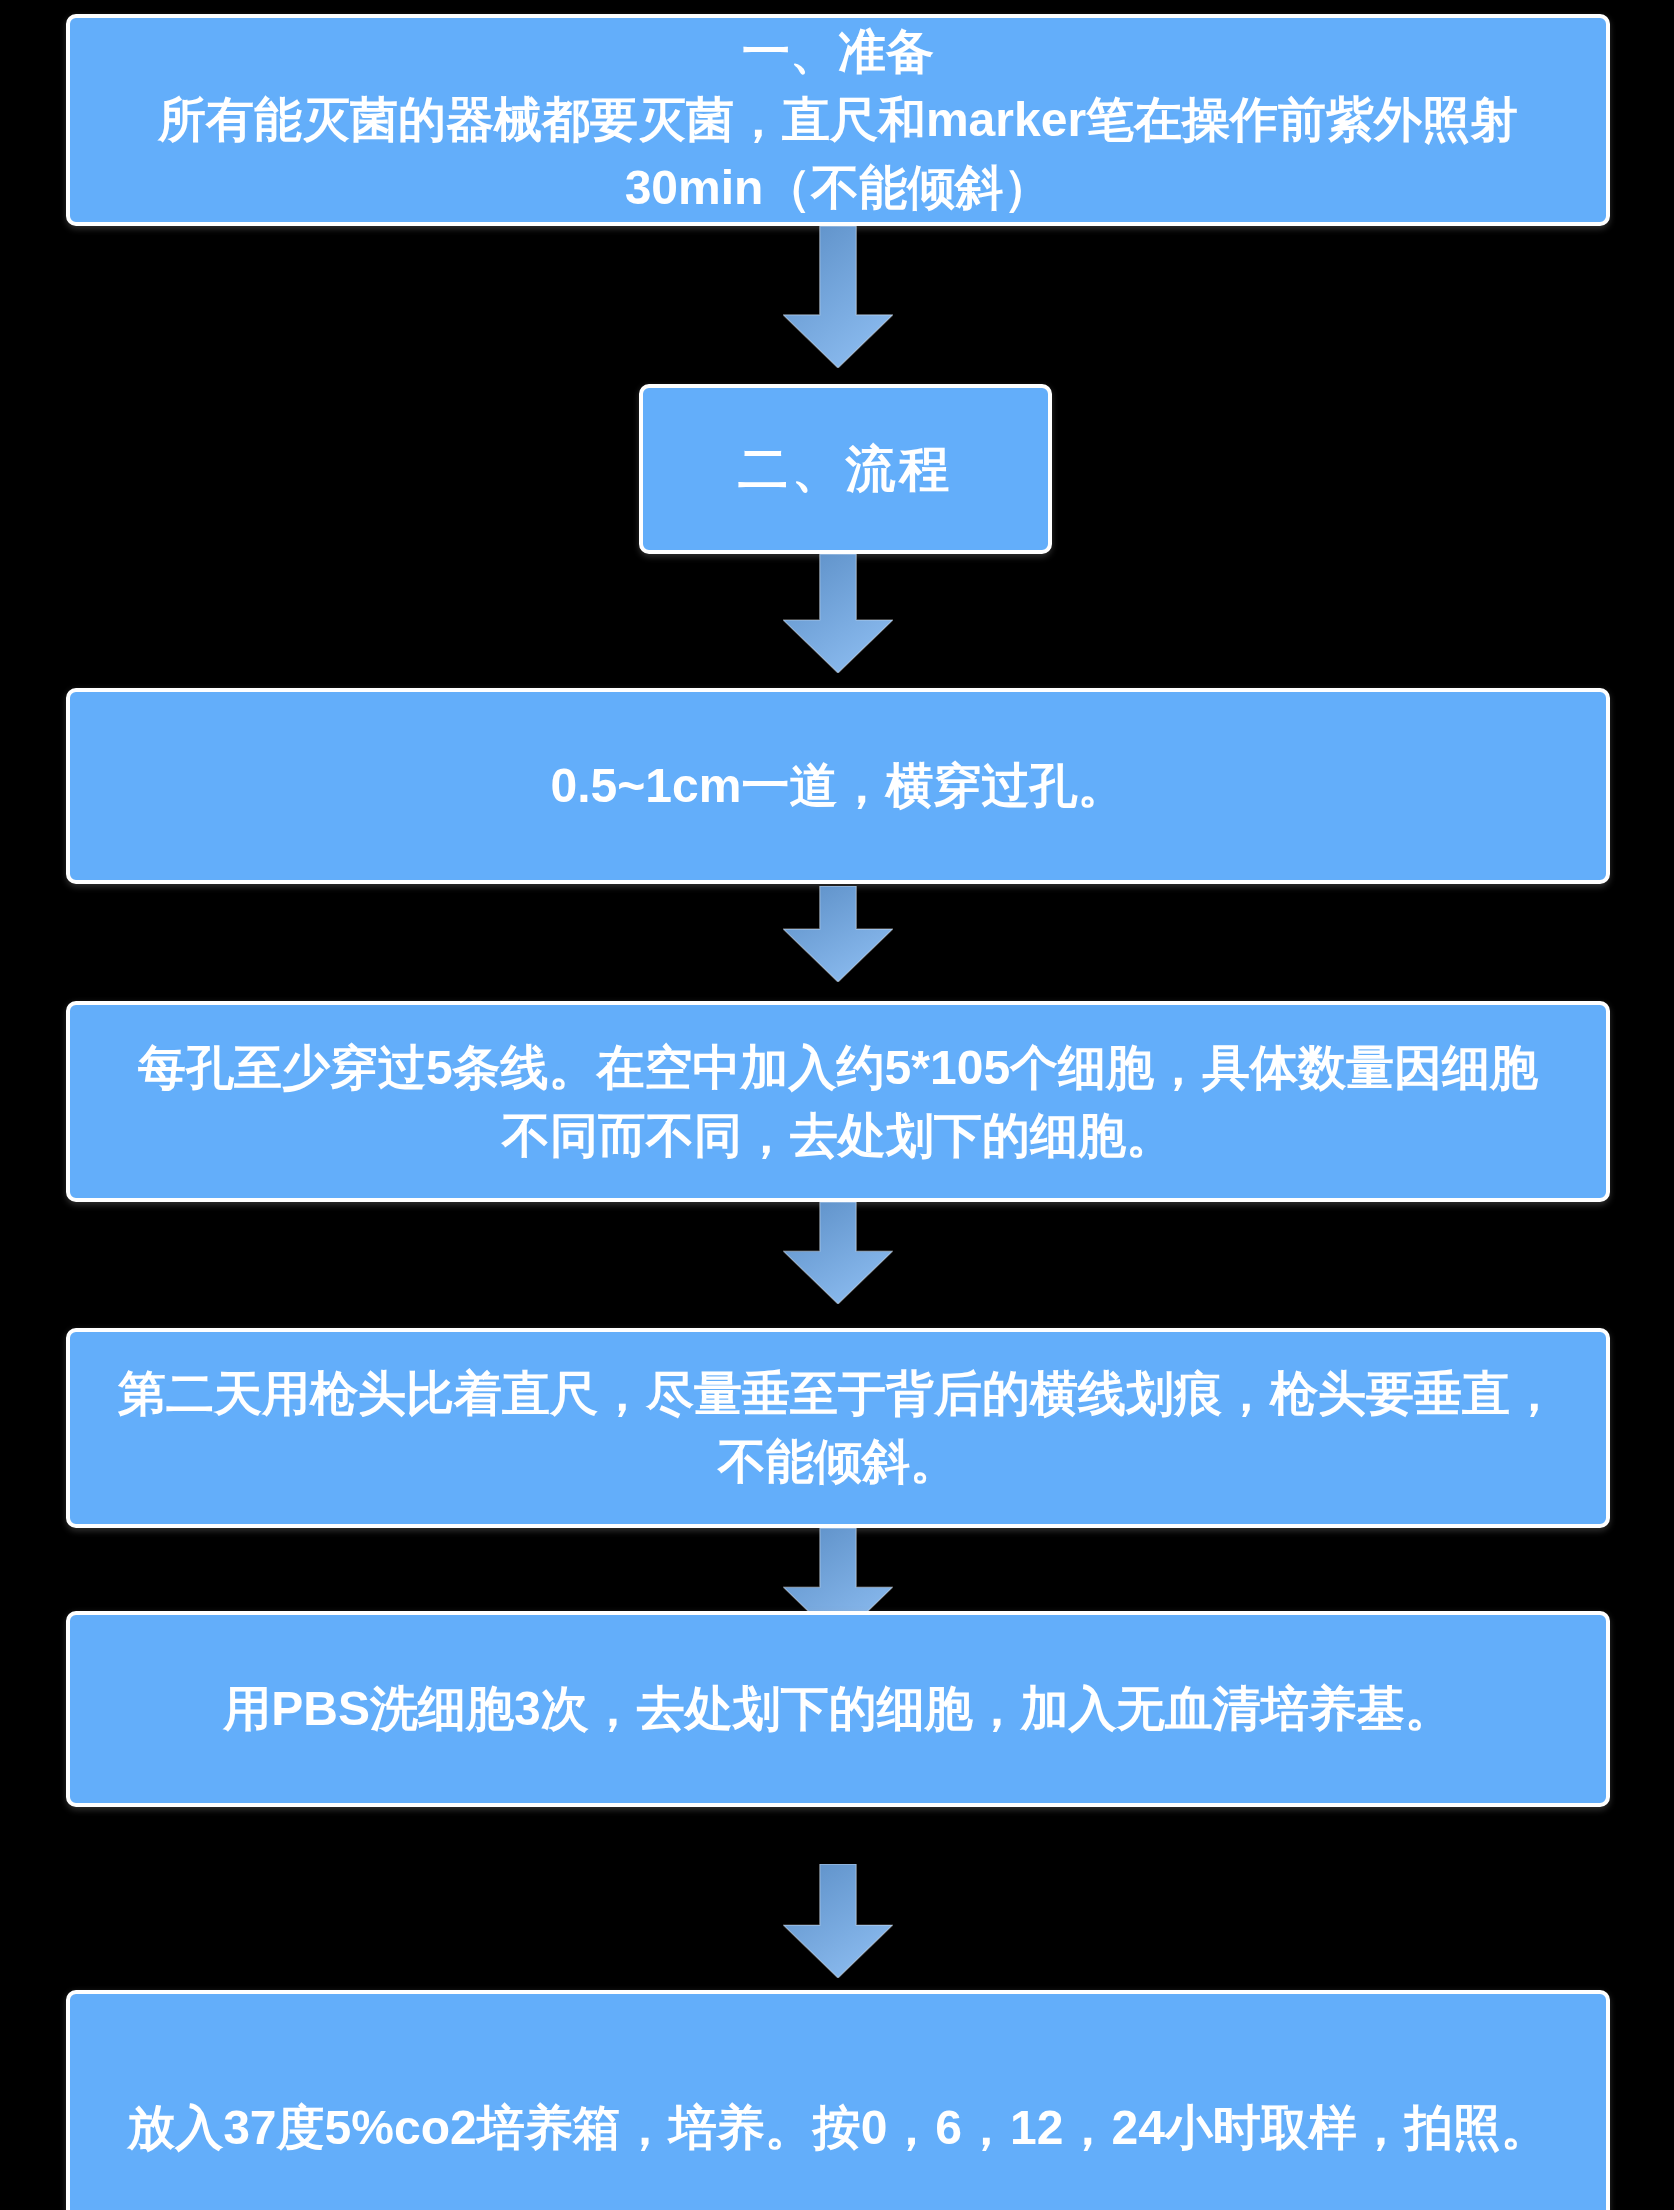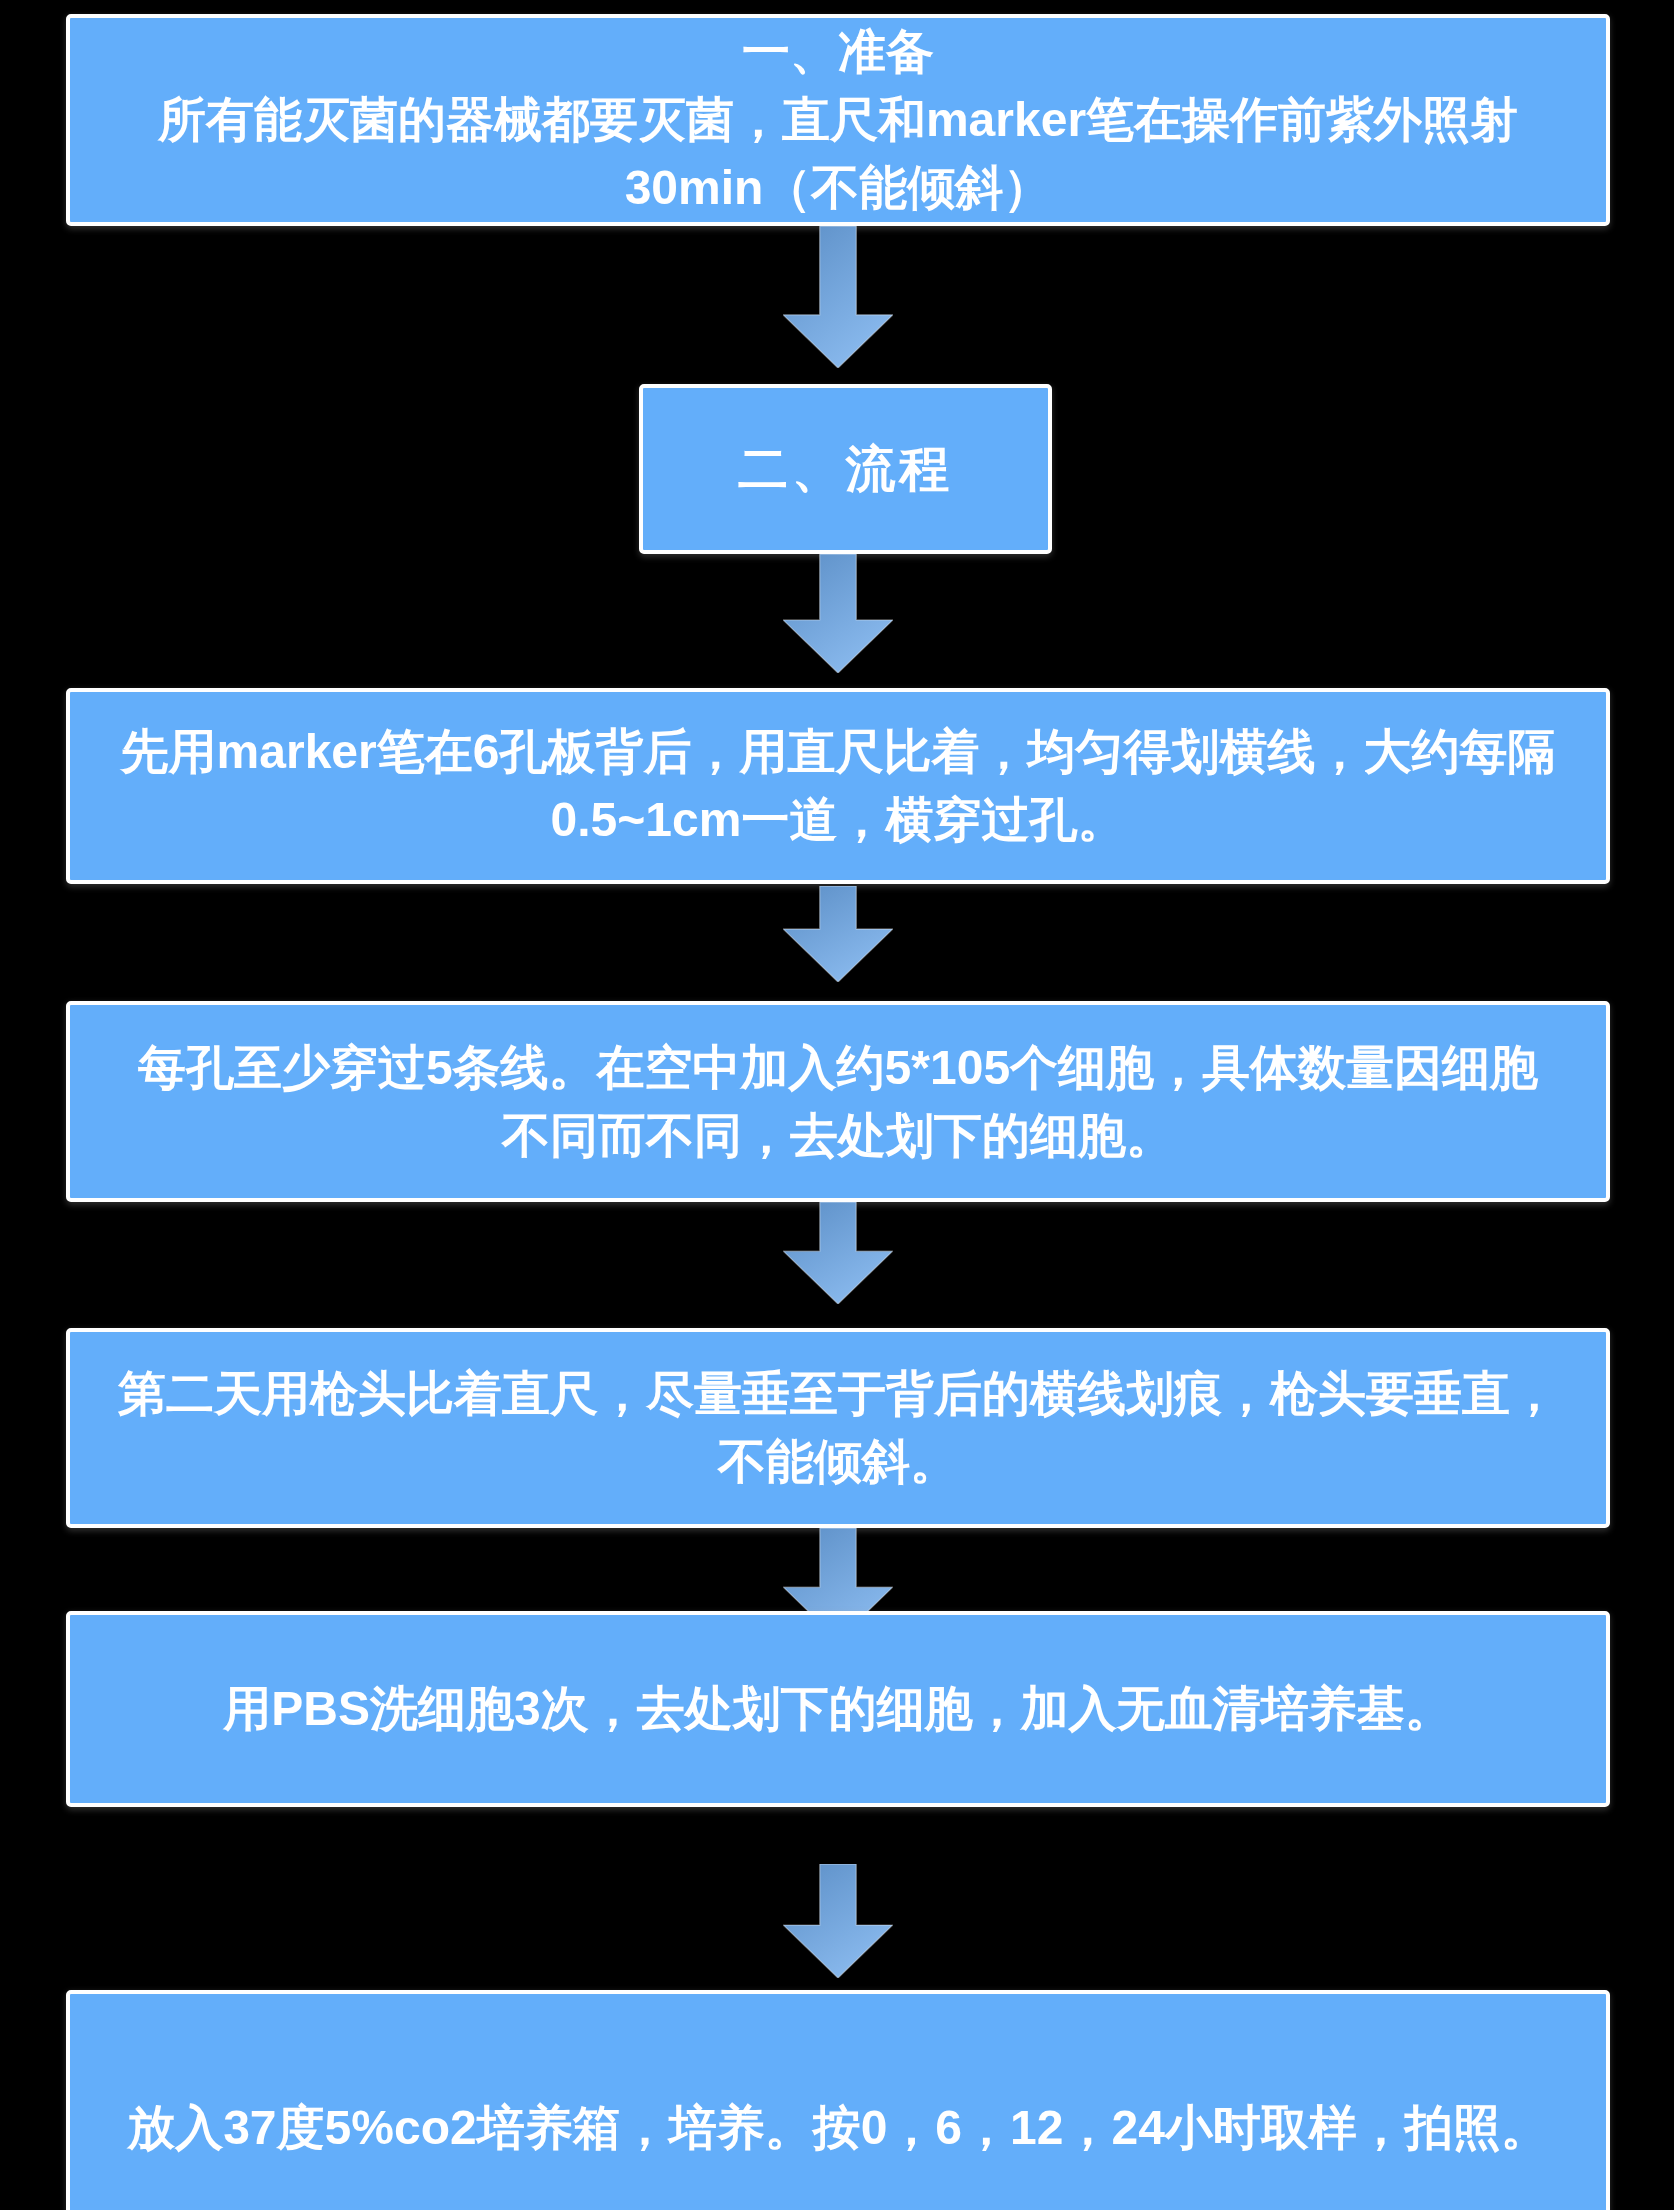--- a/index.html
+++ b/index.html
@@ -8,21 +8,21 @@
     width:1675px;height:2210px;
     background:var(--bg,#000);
     overflow:hidden;
     font-family:"Liberation Sans","DejaVu Sans",sans-serif;
   }
   .node{
     position:absolute;
     box-sizing:border-box;
     background:var(--node-fill,#63aefa);
     border:4.6px solid var(--node-border,#fff);
-    border-radius:5px;
+    border-radius:10px;
     display:flex;
     flex-direction:column;
     justify-content:center;
     align-items:center;
     box-shadow:0 2.7px 6.4px rgba(170,170,170,.28);
   }
   .node.wide{left:66px;width:1544px;}
   .node.small{left:639px;width:413px;}
   .tline{
     color:var(--node-text,#fff);
@@ -73,21 +73,20 @@
 
   <section class="node small" style="top:384px;height:170px;">
     <div class="tline">二、流程</div>
   </section>
 
   <svg class="arrow" style="top:554px;" width="110" height="119" viewBox="0 0 120 130">
     <polygon points="40,0 80,0 80,72 120,72 60,130 0,72 40,72"></polygon>
   </svg>
 
   <section class="node wide" style="top:688px;height:196px;">
-    <div class="tline">先用marker笔在6孔板背后，用直尺比着，均匀得划横线，大约每隔</div>
     <div class="tline">0.5~1cm一道，横穿过孔。</div>
   </section>
 
   <svg class="arrow" style="top:886px;" width="110" height="96" viewBox="0 0 120 105">
     <polygon points="40,0 80,0 80,47 120,47 60,105 0,47 40,47"></polygon>
   </svg>
 
   <section class="node wide" style="top:1001px;height:201px;">
     <div class="tline">每孔至少穿过5条线。在空中加入约5*105个细胞，具体数量因细胞</div>
     <div class="tline">不同而不同，去处划下的细胞。</div>

